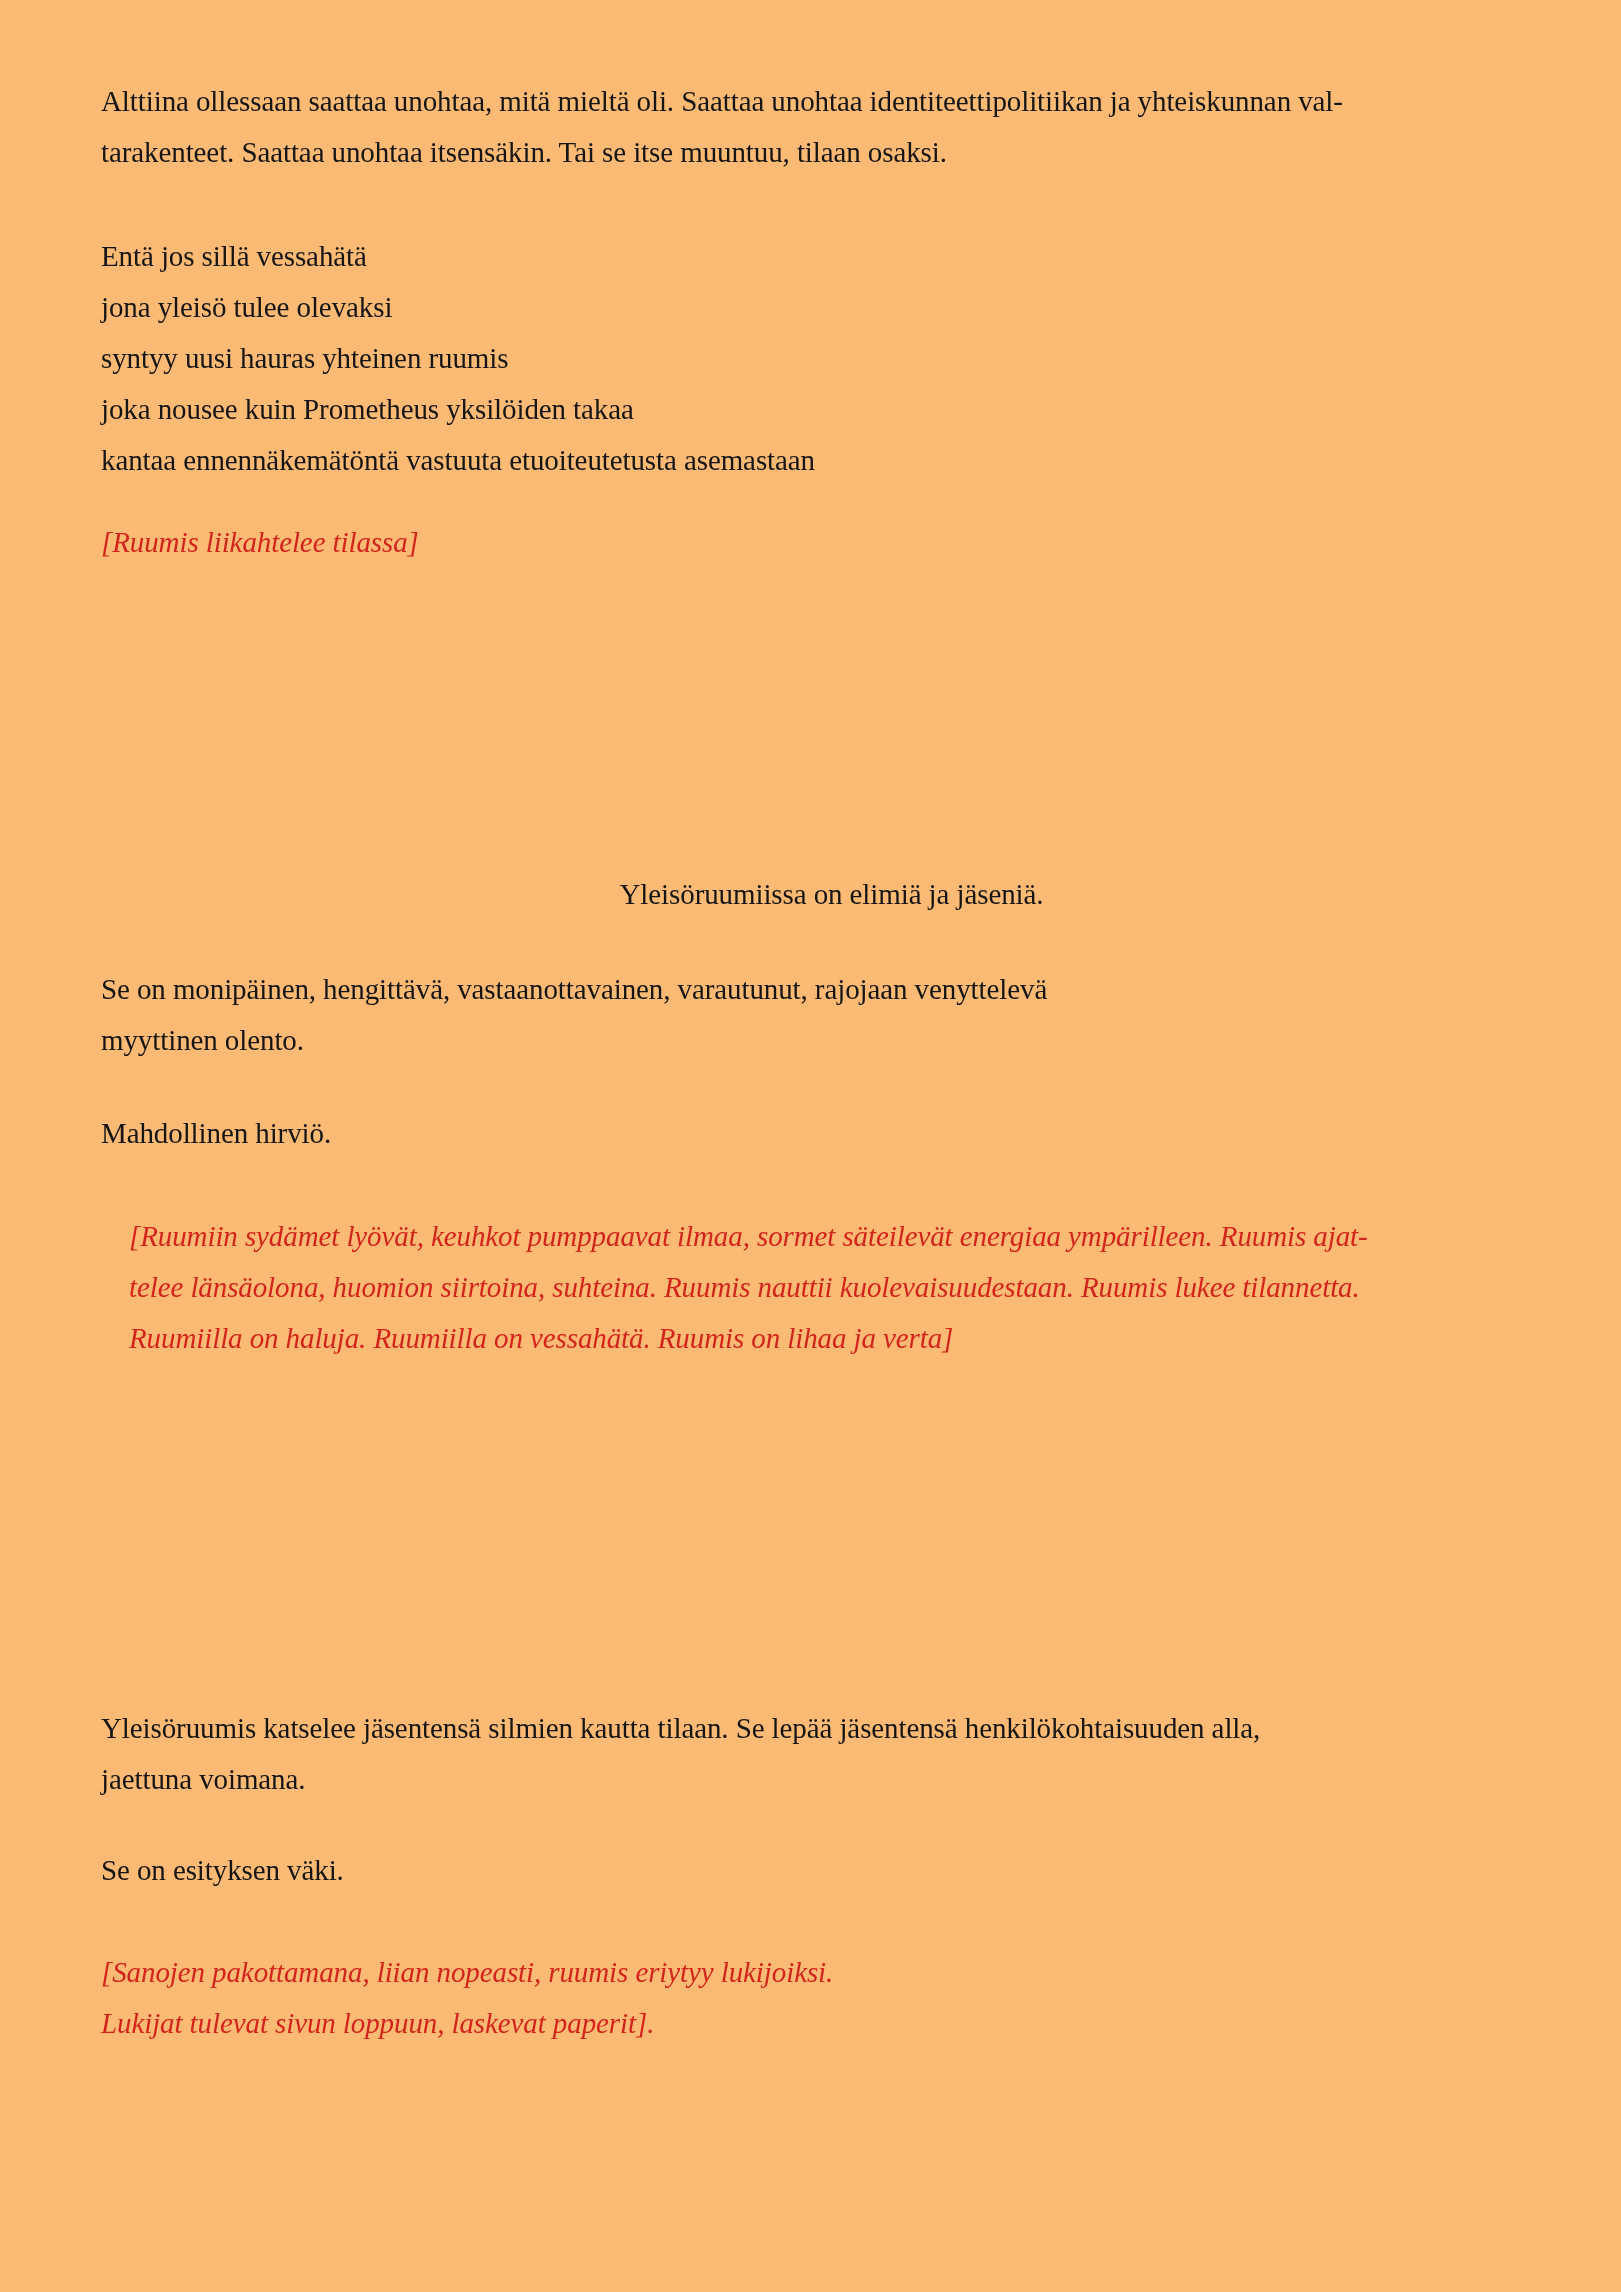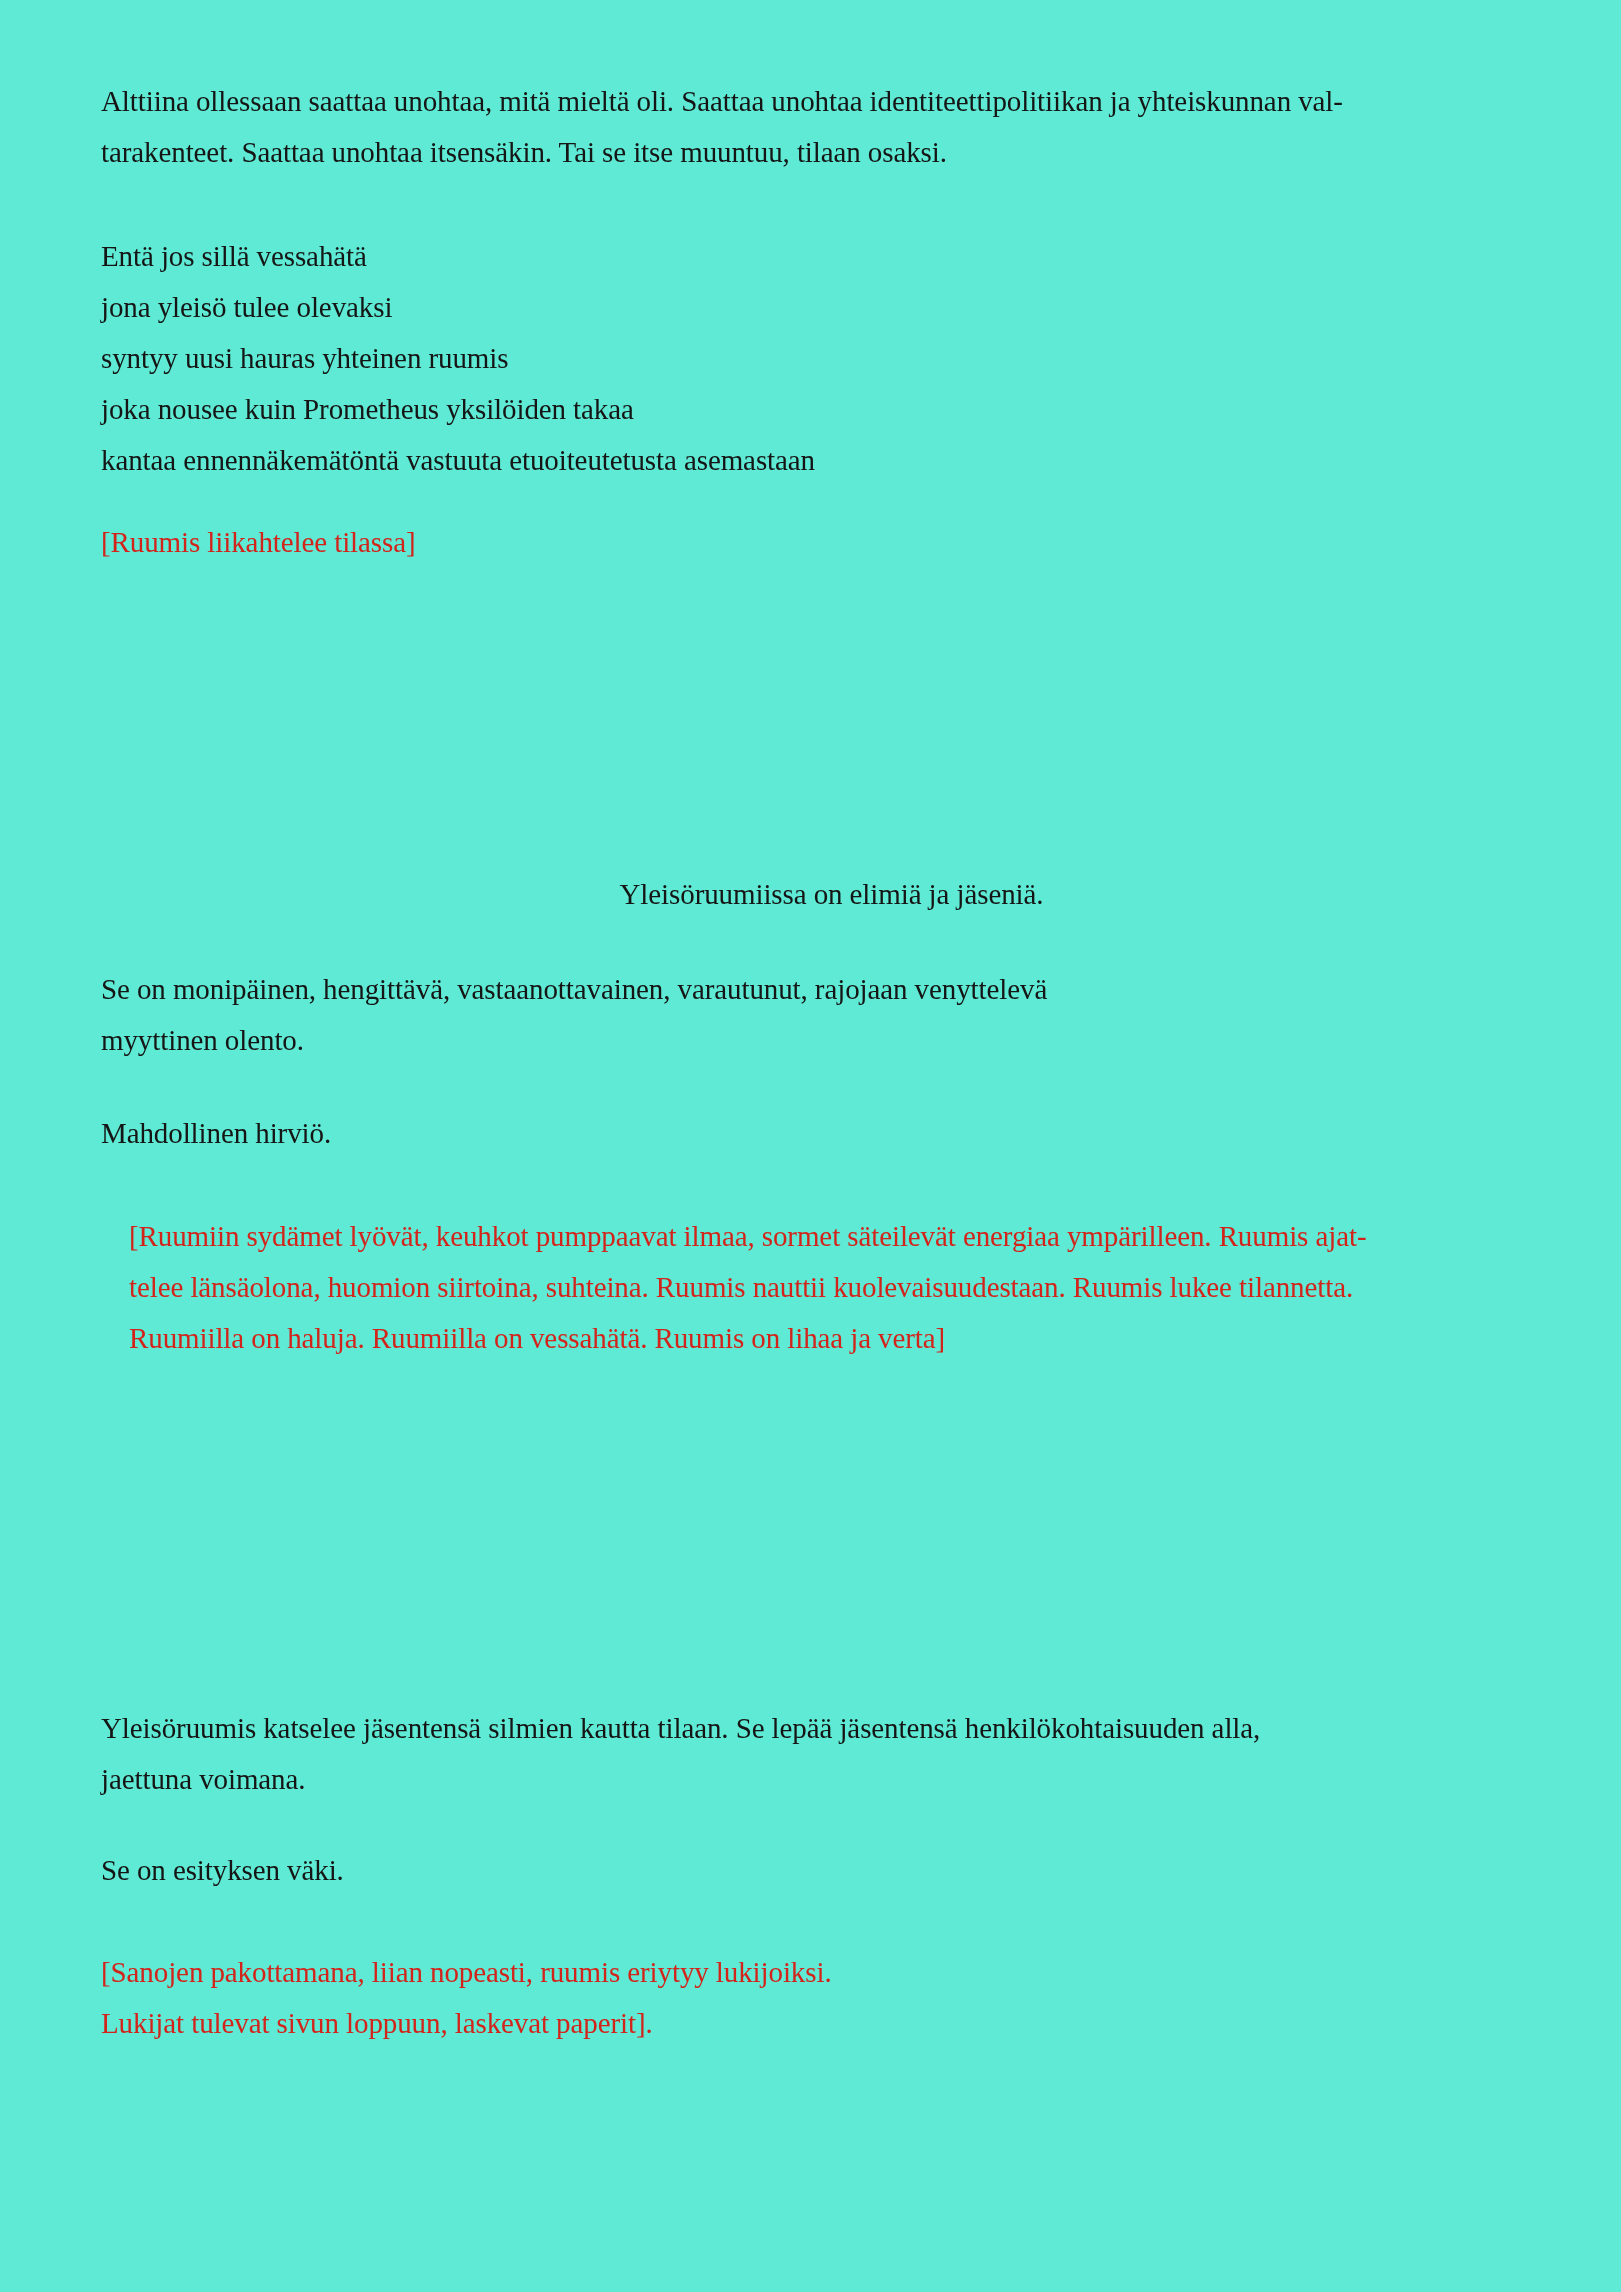--- a/index.html
+++ b/index.html
@@ -4,36 +4,36 @@
 <style>
   html, body {
     margin: 0;
     padding: 0;
     background: #ffffff;
   }
   .page {
     position: relative;
     width: 1621px;
     height: 2293px;
-    background: #5eead4;
+    background: #fdba74;
     font-family: "Liberation Serif", "DejaVu Serif", serif;
     font-size: 29px;
     line-height: 51px;
     color: var(--ink, #151515);
     overflow: hidden;
   }
   .block {
     position: absolute;
     left: 101px;
     right: 59px;
     white-space: pre;
     letter-spacing: -0.1px;
   }
   .block .line { display: block; }
-  .block.red { color: var(--red, #d3241c); }
+  .block.red { color: var(--red, #d3241c); font-style: italic; }
 
   
   #block-a { top: 76px;  }
   #block-b { top: 231px; }
   #block-c { top: 517px; }
   #block-d { top: 869px; text-align: center; }
   #block-e { top: 964px; }
   #block-f { top: 1108px; }
   #block-g { top: 1211px; margin-left: 28px; }
   #block-h { top: 1703px; }

